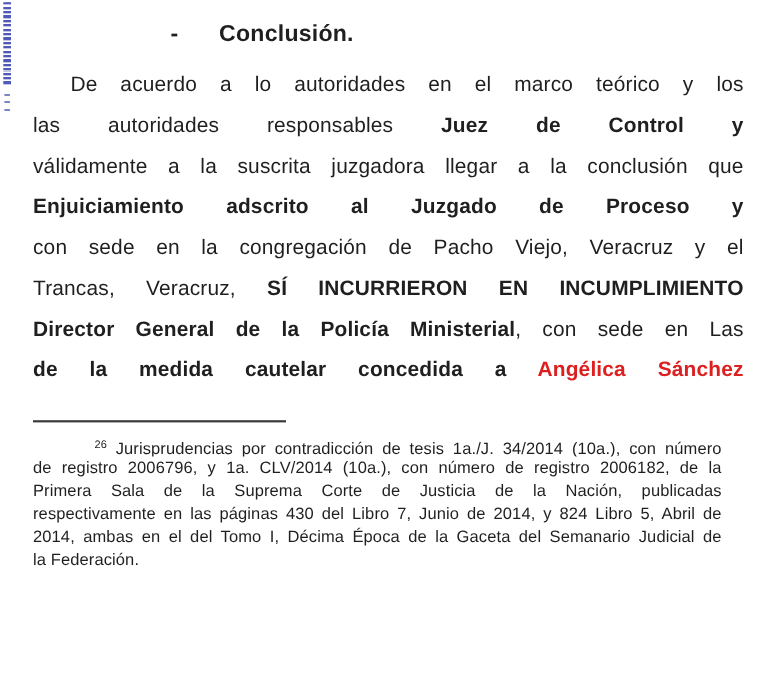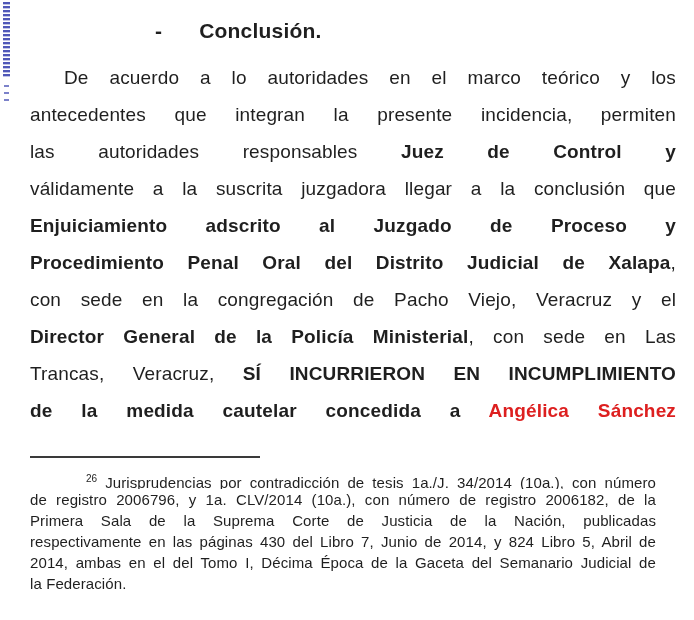--- a/index.html
+++ b/index.html
@@ -109,28 +109,26 @@
 
 <div class="doc">
 
   <div class="heading">
     <span>-</span>
     <span>Conclusión.</span>
   </div>
 
   <div class="body-text" id="body-text">
       <div class="body-line indent"><span class="">De acuerdo a lo autoridades en el marco teórico y los</span></div>
-      <div class="body-line"><span class="">antecedentes que integran la presente incidencia, permiten</span></div>
       <div class="body-line"><span class="">las autoridades responsables </span><span class="b ">Juez de Control y</span></div>
       <div class="body-line"><span class="">válidamente a la suscrita juzgadora llegar a la conclusión que</span></div>
       <div class="body-line"><span class="b ">Enjuiciamiento adscrito al Juzgado de Proceso y</span></div>
-      <div class="body-line"><span class="b ">Procedimiento Penal Oral del Distrito Judicial de Xalapa</span><span class="">,</span></div>
       <div class="body-line"><span class="">con sede en la congregación de Pacho Viejo, Veracruz y el</span></div>
+      <div class="body-line"><span class="">Trancas, Veracruz, </span><span class="b ">SÍ INCURRIERON EN INCUMPLIMIENTO</span></div>
       <div class="body-line"><span class="b ">Director General de la Policía Ministerial</span><span class="">, con sede en Las</span></div>
-      <div class="body-line"><span class="">Trancas, Veracruz, </span><span class="b ">SÍ INCURRIERON EN INCUMPLIMIENTO</span></div>
       <div class="body-line"><span class="b ">de la medida cautelar concedida a </span><span class="b red ">Angélica Sánchez</span></div>
     </div>
 
   <div class="footnote-rule"></div>
 
   <div class="footnote" id="footnote">
       <div class="footnote-line findent"><span class="sup">26</span><span class=""> Jurisprudencias por contradicción de tesis 1a./J. 34/2014 (10a.), con número</span></div>
       <div class="footnote-line"><span class="">de registro 2006796, y 1a. CLV/2014 (10a.), con número de registro 2006182, de la</span></div>
       <div class="footnote-line"><span class="">Primera Sala de la Suprema Corte de Justicia de la Nación, publicadas</span></div>
       <div class="footnote-line"><span class="">respectivamente en las páginas 430 del Libro 7, Junio de 2014, y 824 Libro 5, Abril de</span></div>

